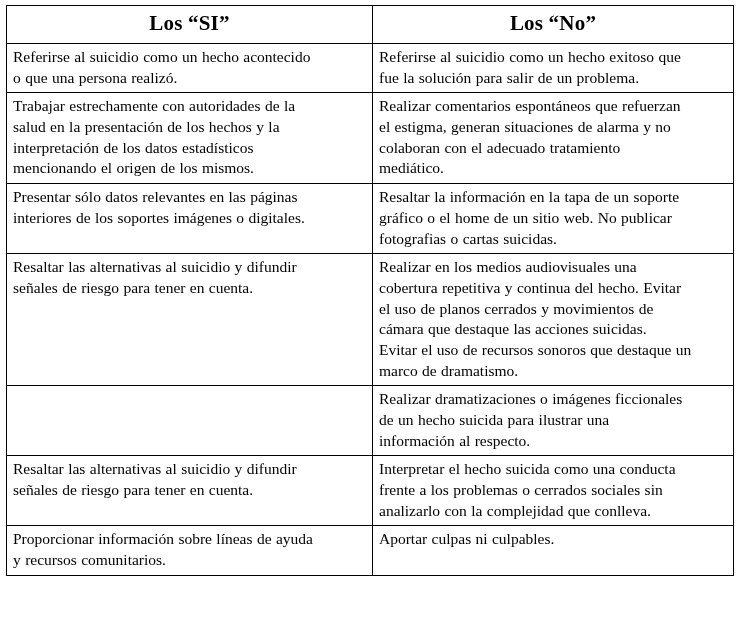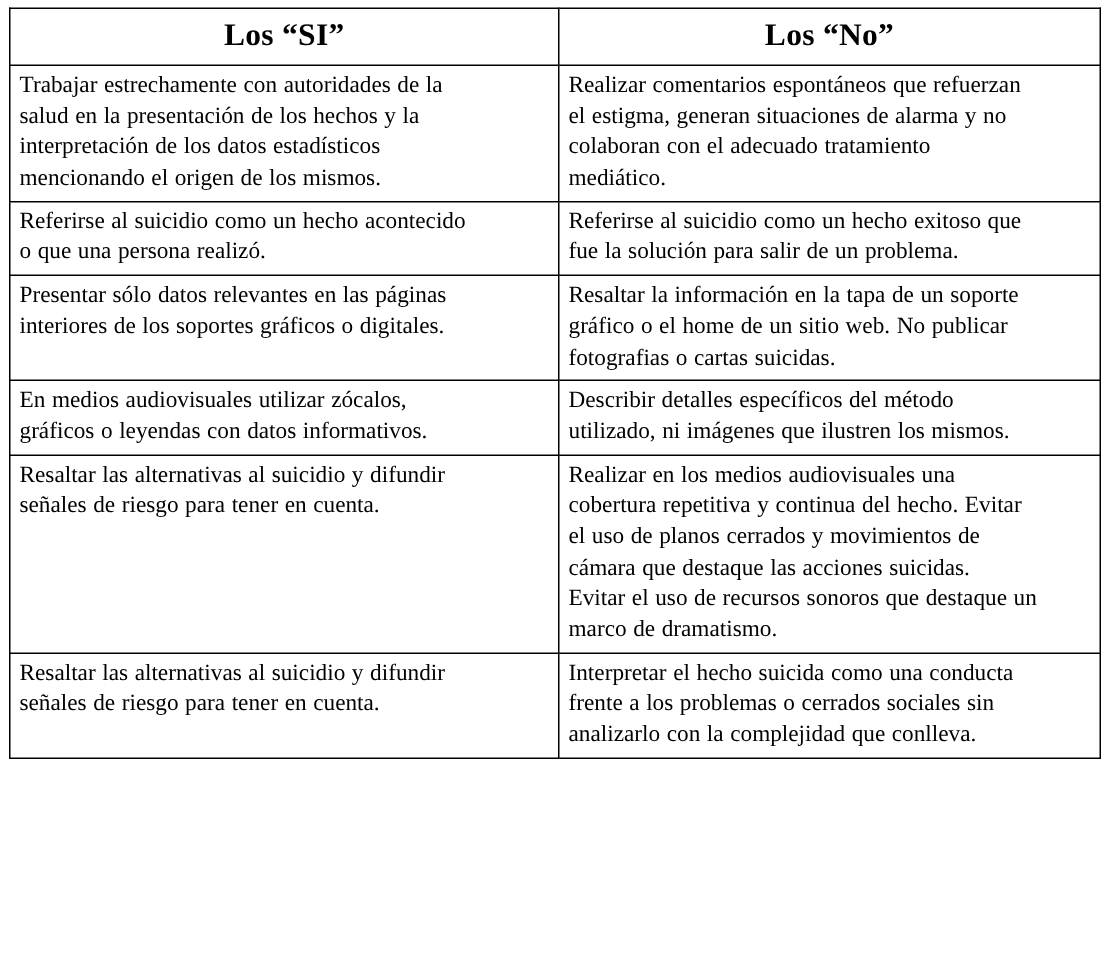--- a/index.html
+++ b/index.html
@@ -96,84 +96,93 @@
             <span class="hdr-text">Los “SI”</span>
           </th>
           <th scope="col">
             <span class="hdr-text">Los “No”</span>
           </th>
         </tr>
       </thead>
       <tbody>
         <tr>
           <td>
+              <span class="cell-text">Referirse al suicidio como un hecho  acontecido
+o que una persona realizó.</span>
+            </td>
+          <td>
+              <span class="cell-text">Referirse al suicidio como un hecho  exitoso que
+fue la solución para salir de un problema.</span>
+            </td>
+        </tr>
+        <tr>
+          <td>
               <span class="cell-text">Trabajar estrechamente  con autoridades de la
 salud en la presentación  de los hechos y la
 interpretación  de los datos estadísticos
 mencionando  el origen de los mismos.</span>
             </td>
           <td>
               <span class="cell-text">Realizar comentarios espontáneos que refuerzan
 el estigma, generan situaciones de alarma y no
 colaboran con el adecuado tratamiento
 mediático.</span>
             </td>
         </tr>
         <tr>
           <td>
-              <span class="cell-text">Referirse al suicidio como un hecho  acontecido
-o que una persona realizó.</span>
-            </td>
-          <td>
-              <span class="cell-text">Referirse al suicidio como un hecho  exitoso que
-fue la solución para salir de un problema.</span>
-            </td>
-        </tr>
-        <tr>
-          <td>
               <span class="cell-text">Presentar sólo datos relevantes en las páginas
-interiores de los soportes gráficos o digitales.</span>
+interiores de los soportes imágenes o digitales.</span>
             </td>
           <td>
               <span class="cell-text">Resaltar la información  en la tapa de un soporte
 gráfico o el home  de un sitio web. No publicar
 fotografias o cartas suicidas.</span>
-            </td>
-        </tr>
-        <tr>
-          <td>
-              <span class="cell-text">En medios audiovisuales utilizar zócalos,
-gráficos o leyendas con datos informativos.</span>
-            </td>
-          <td>
-              <span class="cell-text">Describir detalles específicos del método
-utilizado, ni imágenes  que ilustren los mismos.</span>
             </td>
         </tr>
         <tr>
           <td>
               <span class="cell-text">Resaltar las alternativas al suicidio y difundir
 señales de riesgo para tener  en cuenta.</span>
             </td>
           <td>
               <span class="cell-text">Realizar en los medios audiovisuales una
 cobertura repetitiva y continua  del hecho.  Evitar
 el uso de planos cerrados y movimientos  de
 cámara  que  destaque las acciones suicidas.
 Evitar el uso de recursos sonoros que destaque un
 marco de dramatismo.</span>
             </td>
         </tr>
         <tr>
+          <td class="cell-empty">
+              <span class="cell-text"></span>
+            </td>
+          <td>
+              <span class="cell-text">Realizar dramatizaciones o imágenes  ficcionales
+de un hecho  suicida para ilustrar una
+información  al respecto.</span>
+            </td>
+        </tr>
+        <tr>
           <td>
               <span class="cell-text">Resaltar las alternativas al suicidio y difundir
 señales de riesgo para tener  en cuenta.</span>
             </td>
           <td>
               <span class="cell-text">Interpretar el hecho suicida como  una conducta
 frente  a los problemas o cerrados sociales sin
 analizarlo con la complejidad que  conlleva.</span>
             </td>
         </tr>
+        <tr>
+          <td>
+              <span class="cell-text">Proporcionar información  sobre líneas de ayuda
+y recursos comunitarios.</span>
+            </td>
+          <td>
+              <span class="cell-text">Aportar culpas ni culpables.</span>
+            </td>
+        </tr>
       </tbody>
     </table>
   </div>
 </div>
 
 </body></html>

